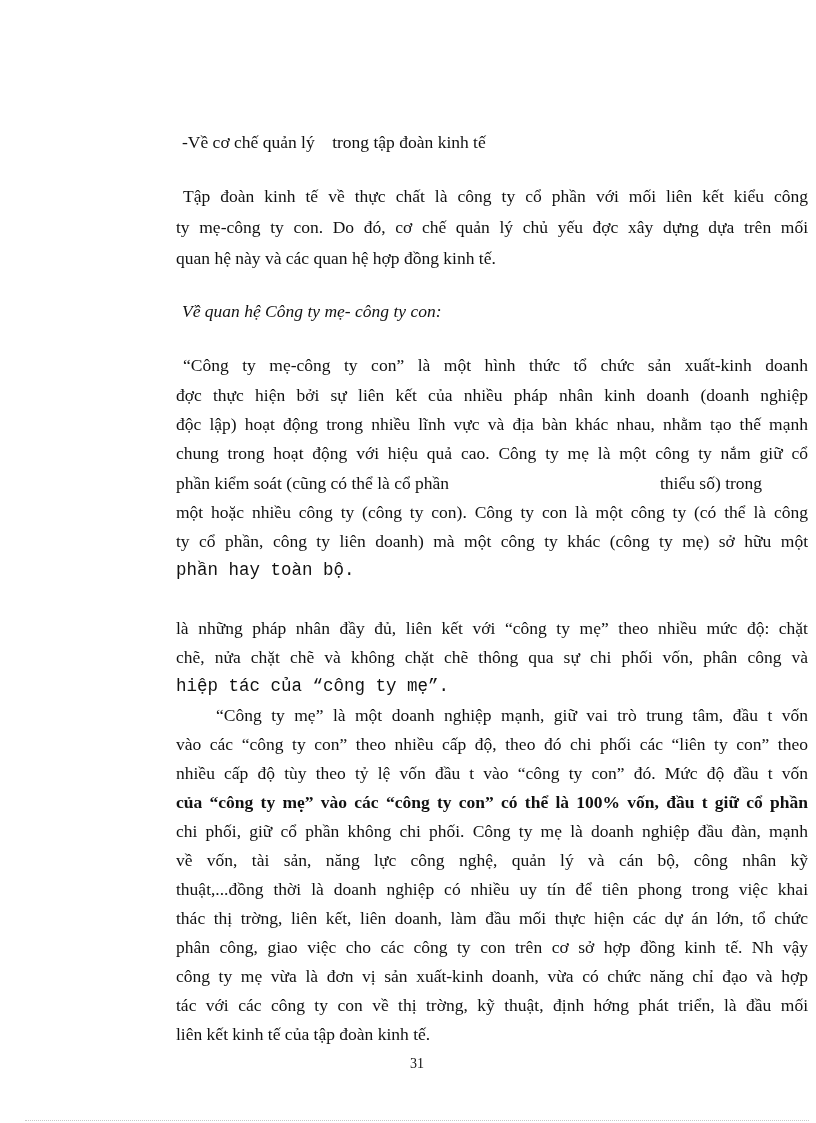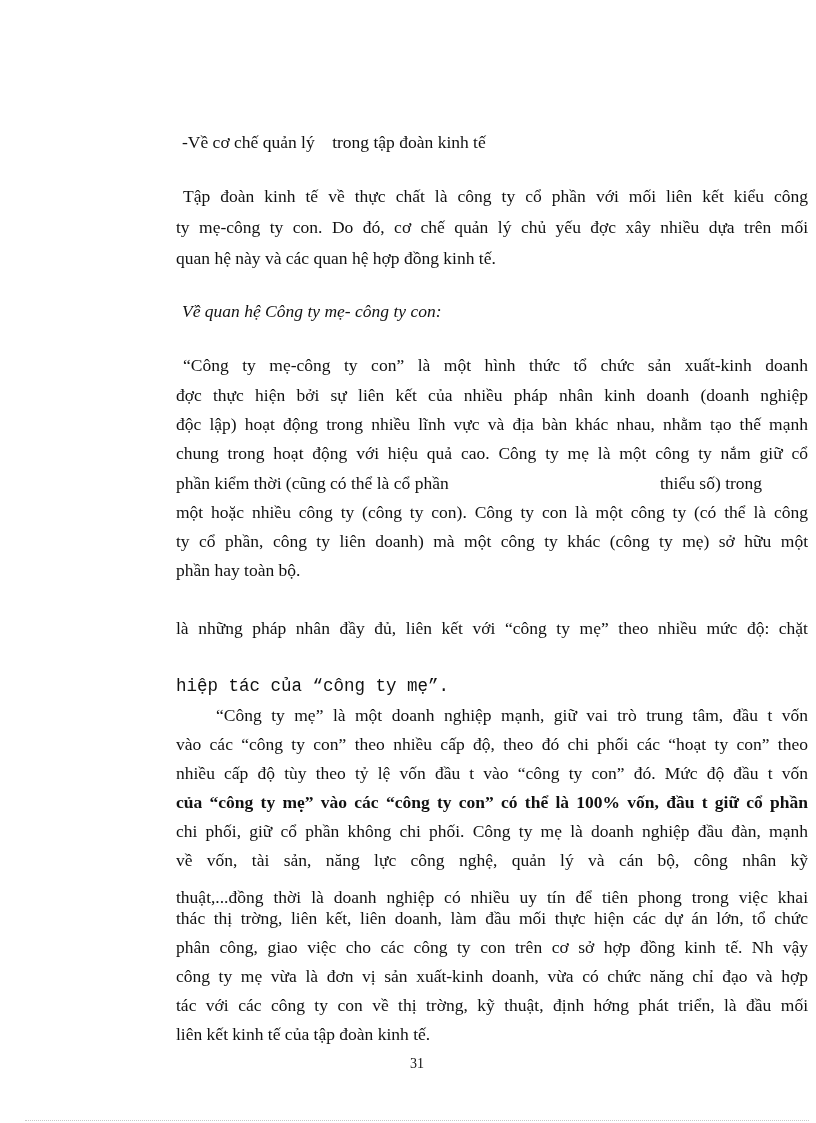--- a/index.html
+++ b/index.html
@@ -55,45 +55,46 @@
     }
   </style>
 </head>
 <body>
 
 <div class="page">
 
   <div class="line" style="left:173px; top:131px;">-Về cơ chế quản lý    trong tập đoàn kinh tế</div>
 
   <div class="line justify" style="top:185px; left:174px; width:625px;">Tập đoàn kinh tế về thực chất là công ty cổ phần với mối liên kết kiểu công</div>
-  <div class="line justify" style="top:216px;">ty mẹ-công ty con. Do đó, cơ chế quản lý    chủ yếu đợc   xây nhiều dựa trên mối</div>
+  <div class="line justify" style="top:216px;">ty mẹ-công ty con. Do đó, cơ chế quản lý    chủ yếu đợc   xây dựng dựa trên mối</div>
   <div class="line" style="left:167px; top:247px;">quan hệ này và các quan hệ hợp đồng kinh tế.</div>
 
   <div class="line italic" style="left:173px; top:300px;">Về quan hệ Công ty mẹ- công ty con:</div>
 
   <div class="line justify" style="top:354px; left:174px; width:625px;">“Công ty mẹ-công ty con” là một hình thức tổ chức sản xuất-kinh doanh</div>
   <div class="line justify" style="top:384px;">đợc  thực hiện bởi sự liên kết của nhiều pháp nhân kinh doanh (doanh nghiệp</div>
   <div class="line justify" style="top:413px;">độc lập) hoạt động trong nhiều lĩnh vực và địa bàn khác nhau, nhằm tạo thế mạnh</div>
   <div class="line justify" style="top:442px;">chung trong hoạt động với hiệu quả cao. Công ty mẹ là một công ty nắm giữ cổ</div>
-  <div class="line" style="left:167px; top:472px;">phần kiểm thời (cũng có thể là cổ phần</div>
+  <div class="line" style="left:167px; top:472px;">phần kiểm soát (cũng có thể là cổ phần</div>
   <div class="line" style="left:651px; top:472px;">thiểu số) trong</div>
   <div class="line justify" style="top:501px;">một hoặc nhiều công ty (công ty con). Công ty con là một công ty (có thể là công</div>
   <div class="line justify" style="top:530px;">ty cổ phần, công ty liên doanh) mà một công ty khác (công ty mẹ) sở hữu một</div>
-  <div class="line" style="left:167px; top:559px;">phần hay toàn bộ.</div>
+  <div class="line" style="left:167px; top:559px;font-family:Liberation Mono, monospace;">phần hay toàn bộ.</div>
 
   <div class="line justify" style="top:617px;">là những pháp nhân đầy đủ, liên kết với “công ty mẹ” theo nhiều mức độ: chặt</div>
+  <div class="line justify" style="top:646px;">chẽ, nửa chặt chẽ và không chặt chẽ thông qua sự chi phối vốn, phân công và</div>
   <div class="line" style="left:167px; top:675px;font-family:Liberation Mono, monospace;">hiệp tác của “công ty mẹ”.</div>
 
   <div class="line justify" style="top:704px; left:207px; width:592px;">“Công ty mẹ” là một doanh nghiệp mạnh, giữ vai trò trung tâm, đầu t   vốn</div>
-  <div class="line justify" style="top:733px;">vào các “công ty con” theo nhiều cấp độ, theo đó chi phối các “hoạt ty con” theo</div>
+  <div class="line justify" style="top:733px;">vào các “công ty con” theo nhiều cấp độ, theo đó chi phối các “liên ty con” theo</div>
   <div class="line justify" style="top:762px;">nhiều cấp độ tùy theo tỷ lệ vốn đầu t   vào “công ty con” đó. Mức độ đầu t   vốn</div>
   <div class="line justify" style="top:791px;font-weight:bold;">của “công ty mẹ” vào các “công ty con” có thể là 100% vốn, đầu t   giữ cổ phần</div>
   <div class="line justify" style="top:820px;">chi phối, giữ cổ phần không chi phối. Công ty mẹ là doanh nghiệp đầu đàn, mạnh</div>
   <div class="line justify" style="top:849px;">về vốn, tài sản, năng lực công nghệ, quản lý    và cán bộ, công nhân kỹ</div>
-  <div class="line justify" style="top:878px;margin-top:8px;">thuật,...đồng thời là doanh nghiệp có nhiều uy tín để tiên phong trong việc khai</div>
+  <div class="line justify" style="top:878px;">thuật,...đồng thời là doanh nghiệp có nhiều uy tín để tiên phong trong việc khai</div>
   <div class="line justify" style="top:907px;">thác thị trờng,   liên kết, liên doanh, làm đầu mối thực hiện các dự án lớn, tổ chức</div>
   <div class="line justify" style="top:936px;">phân công, giao việc cho các công ty con trên cơ sở hợp đồng kinh tế. Nh   vậy</div>
   <div class="line justify" style="top:965px;">công ty mẹ vừa là đơn vị sản xuất-kinh doanh, vừa có chức năng chỉ đạo và hợp</div>
   <div class="line justify" style="top:994px;">tác với các công ty con về thị trờng,   kỹ thuật, định hớng   phát triển, là đầu mối</div>
   <div class="line" style="left:167px; top:1023px;">liên kết kinh tế của tập đoàn kinh tế.</div>
 
   <div class="page-number">31</div>
 
   <div class="footer-rule"></div>
 </div>

